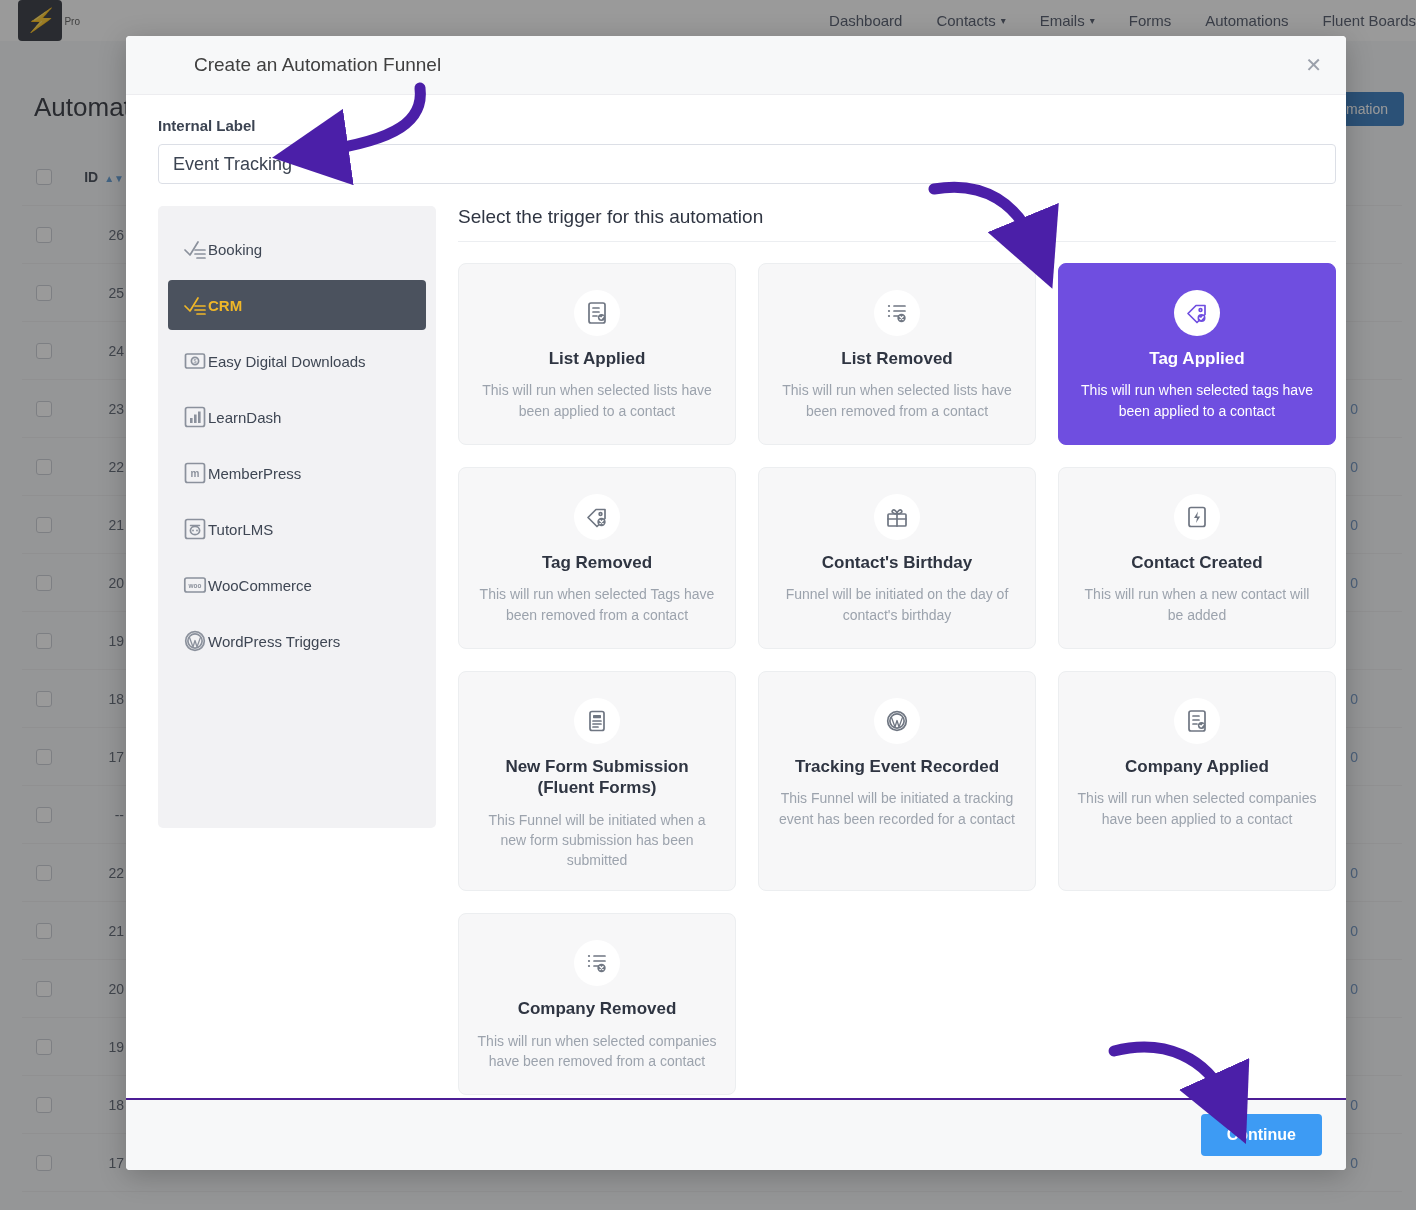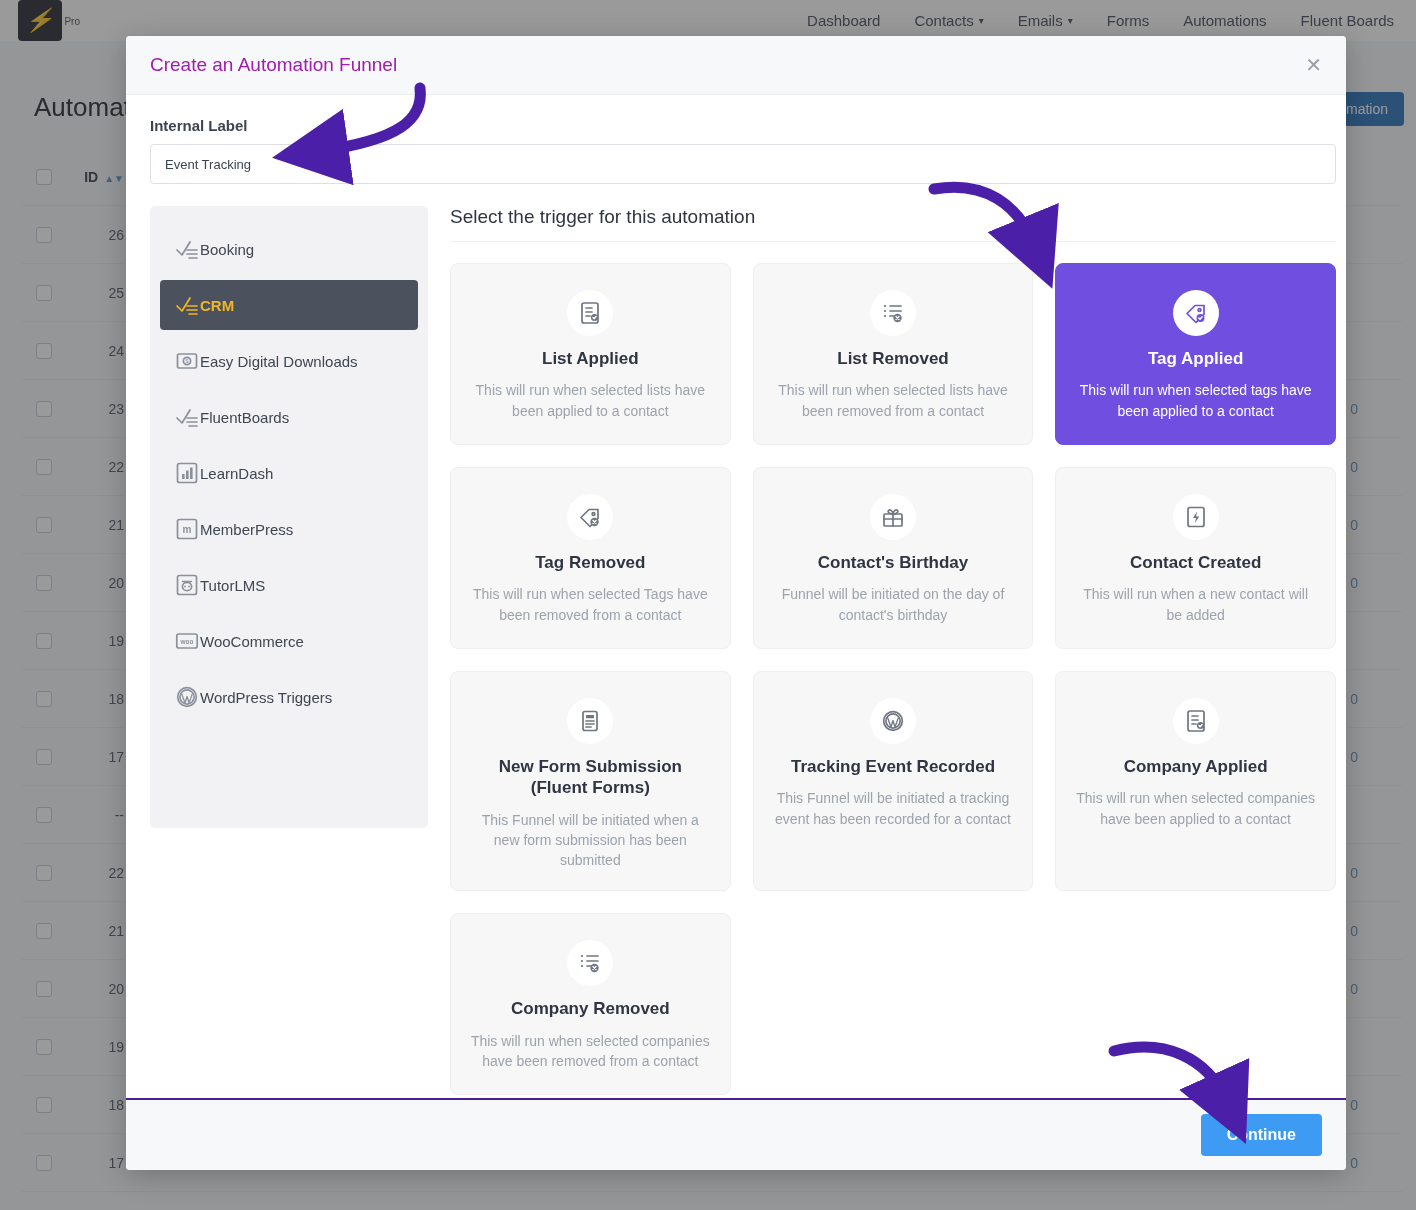--- a/index.html
+++ b/index.html
@@ -29,21 +29,21 @@
   #bg-logo .bolt {
     color: #fff; font-size: 23px; font-weight: bold;
     font-style: italic; line-height: 1;
   }
   #bg-logo .pro {
     position: absolute; top: 16px; right: -18px;
     font-size: 10px; color: #555;
   }
   #bg-nav {
     margin-left: auto; display: flex; align-items: center; gap: 34px;
-    padding-right: 22px; font-size: 15px; color: #4a5264;
+    padding-right: 0; font-size: 15px; color: #4a5264;
   }
   #bg-nav .nav-item { display: flex; align-items: center; gap: 5px; white-space: nowrap; }
   .caret { font-size: 10px; }
 
   #bg-title {
     position: absolute; top: 92px; left: 34px;
     font-size: 26px; color: #2b2f38; font-weight: 400;
   }
   #bg-newbtn {
     position: absolute; top: 92px; right: 12px;
@@ -88,36 +88,37 @@
     display: flex; flex-direction: column;
     overflow: hidden;
   }
   #modal-header {
     height: 59px; background: #f7f8f9;
     border-bottom: 1px solid #ededf0;
     display: flex; align-items: center;
     padding: 0 24px;
     flex: 0 0 auto;
   }
-  #modal-title { font-size: 19px; color: #a21caf; }
+  #modal-title { font-size: 19px; color: #404040; margin-left: 44px; }
   #modal-close {
     margin-left: auto; font-size: 20px; color: #9aa0ab;
     line-height: 1; cursor: pointer;
   }
 
   #modal-body {
     flex: 1 1 auto; padding: 22px 10px 0 24px; position: relative;
     overflow: hidden;
+    margin-left: 8px;
   }
   #label-row { margin-bottom: 12px; }
   #label-text { font-size: 15px; color: #3c4452; font-weight: 600; }
   #label-input {
     margin-top: 10px; width: 100%; height: 40px;
     border: 1px solid #dcdfe6; border-radius: 4px;
-    font-size: 13px; color: #3c4452;
+    font-size: 18px; color: #3c4452;
     padding: 0 14px;
     font-family: "Liberation Sans", sans-serif;
     outline: none;
     background: #fff;
   }
 
   #content-split { display: flex; gap: 22px; margin-top: 22px; }
 
   
   #trigger-sidebar {
@@ -467,31 +468,20 @@
           </div>
           <div class="side-item">
             <span class="side-ico">
               <svg xmlns="http://www.w3.org/2000/svg" width="24" height="24" viewBox="0 0 24 24" fill="none" stroke="#8b919c" stroke-width="1.7" stroke-linecap="round" stroke-linejoin="round">
                 <rect x="2.5" y="5" width="19" height="14" rx="1.6"></rect>
                 <circle cx="12" cy="12" r="3.6"></circle>
                 <text x="12" y="14.4" font-size="5.5" fill="#8b919c" stroke="none" text-anchor="middle" font-family="Liberation Sans">$</text>
               </svg>
             </span>
             <span>Easy Digital Downloads</span>
-          </div>
-          <div class="side-item">
-            <span class="side-ico">
-              <svg xmlns="http://www.w3.org/2000/svg" width="24" height="24" viewBox="0 0 24 24" fill="none" stroke="#8b919c" stroke-width="1.7" stroke-linecap="round" stroke-linejoin="round">
-                <path d="M2 13 L7 18 L15 5"></path>
-                <line x1="12" y1="13" x2="22" y2="13"></line>
-                <line x1="12" y1="17" x2="22" y2="17"></line>
-                <line x1="14" y1="21" x2="22" y2="21"></line>
-              </svg>
-            </span>
-            <span>FluentBoards</span>
           </div>
           <div class="side-item">
             <span class="side-ico">
               <svg xmlns="http://www.w3.org/2000/svg" width="24" height="24" viewBox="0 0 24 24" fill="none" stroke="#8b919c" stroke-width="1.7" stroke-linecap="round" stroke-linejoin="round">
                 <rect x="2.5" y="2.5" width="19" height="19" rx="2"></rect>
                 <rect x="7" y="13" width="2.6" height="5" fill="#8b919c" stroke="none"></rect>
                 <rect x="11" y="9.5" width="2.6" height="8.5" fill="#8b919c" stroke="none"></rect>
                 <rect x="15" y="6.5" width="2.6" height="11.5" fill="#8b919c" stroke="none"></rect>
               </svg>
             </span>

